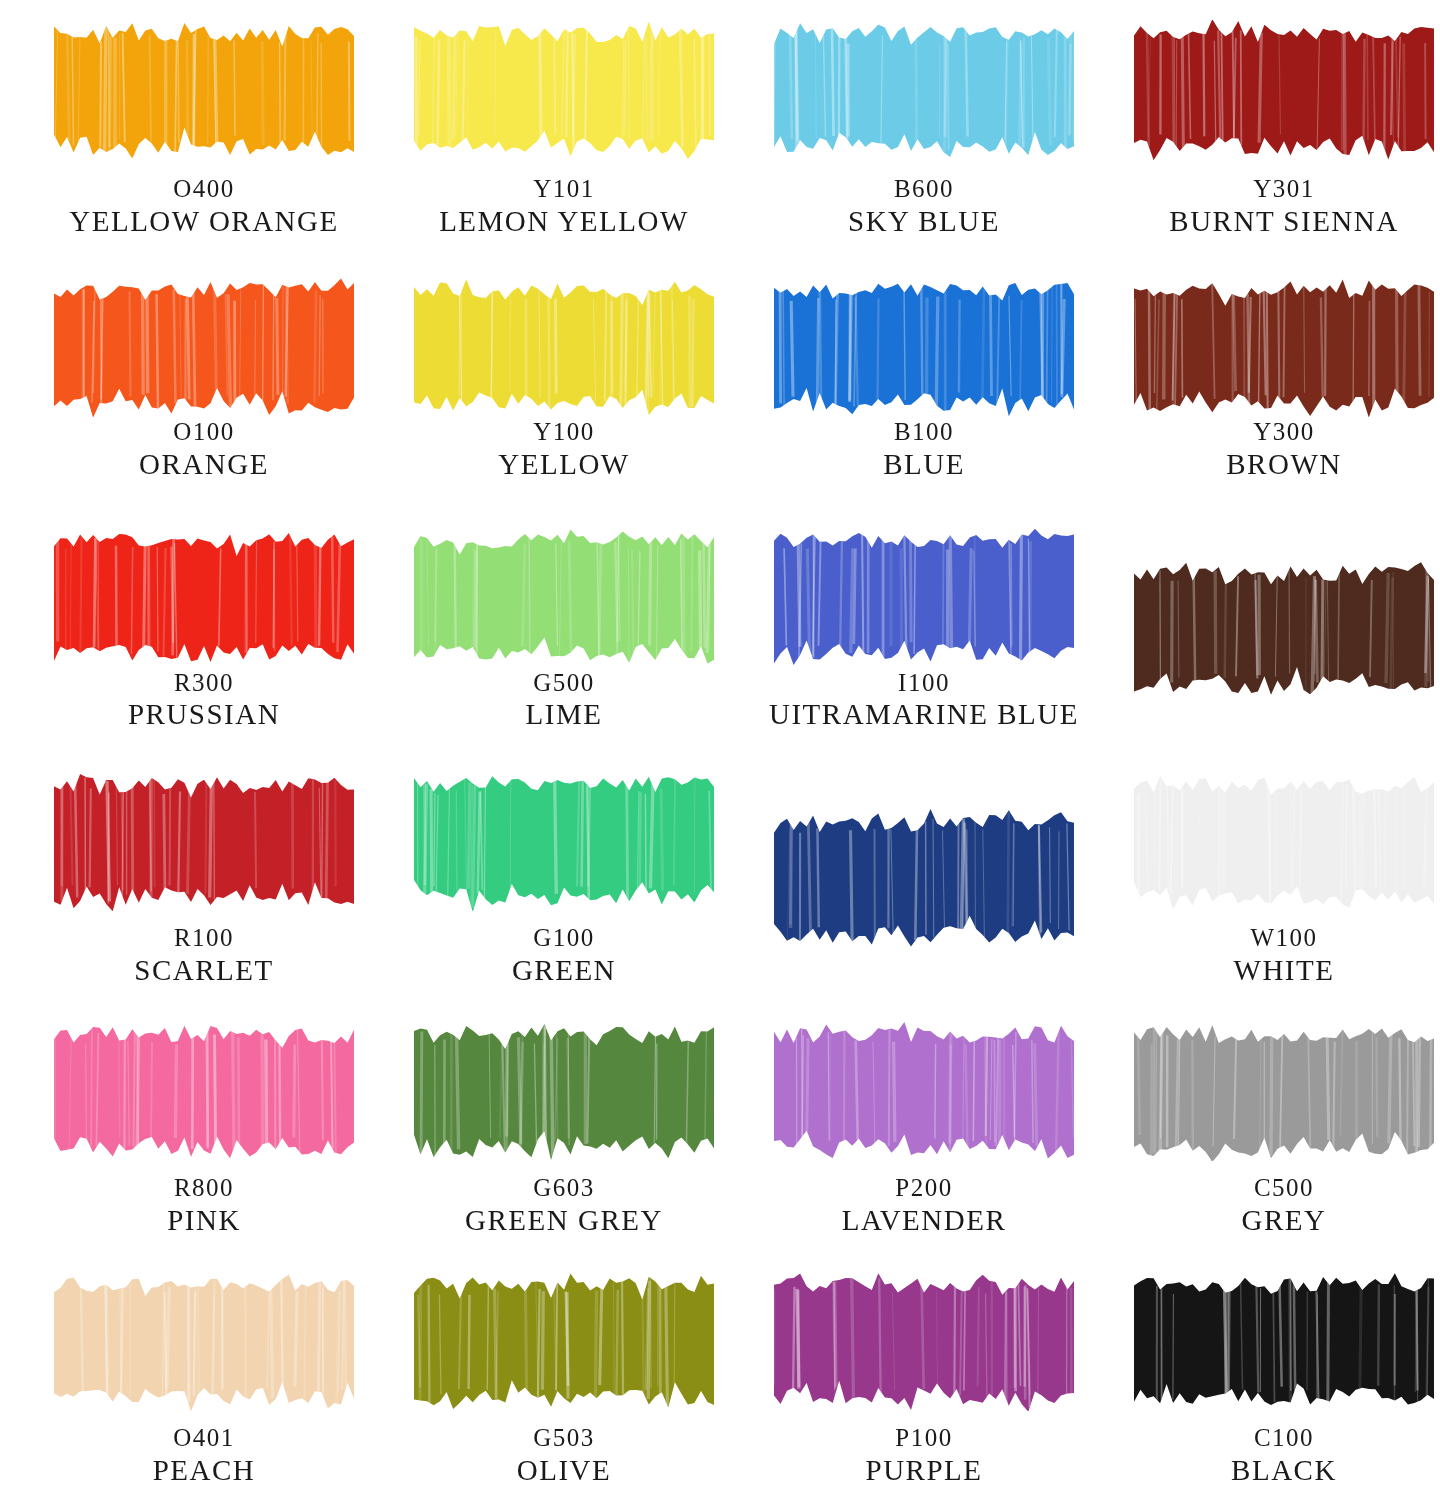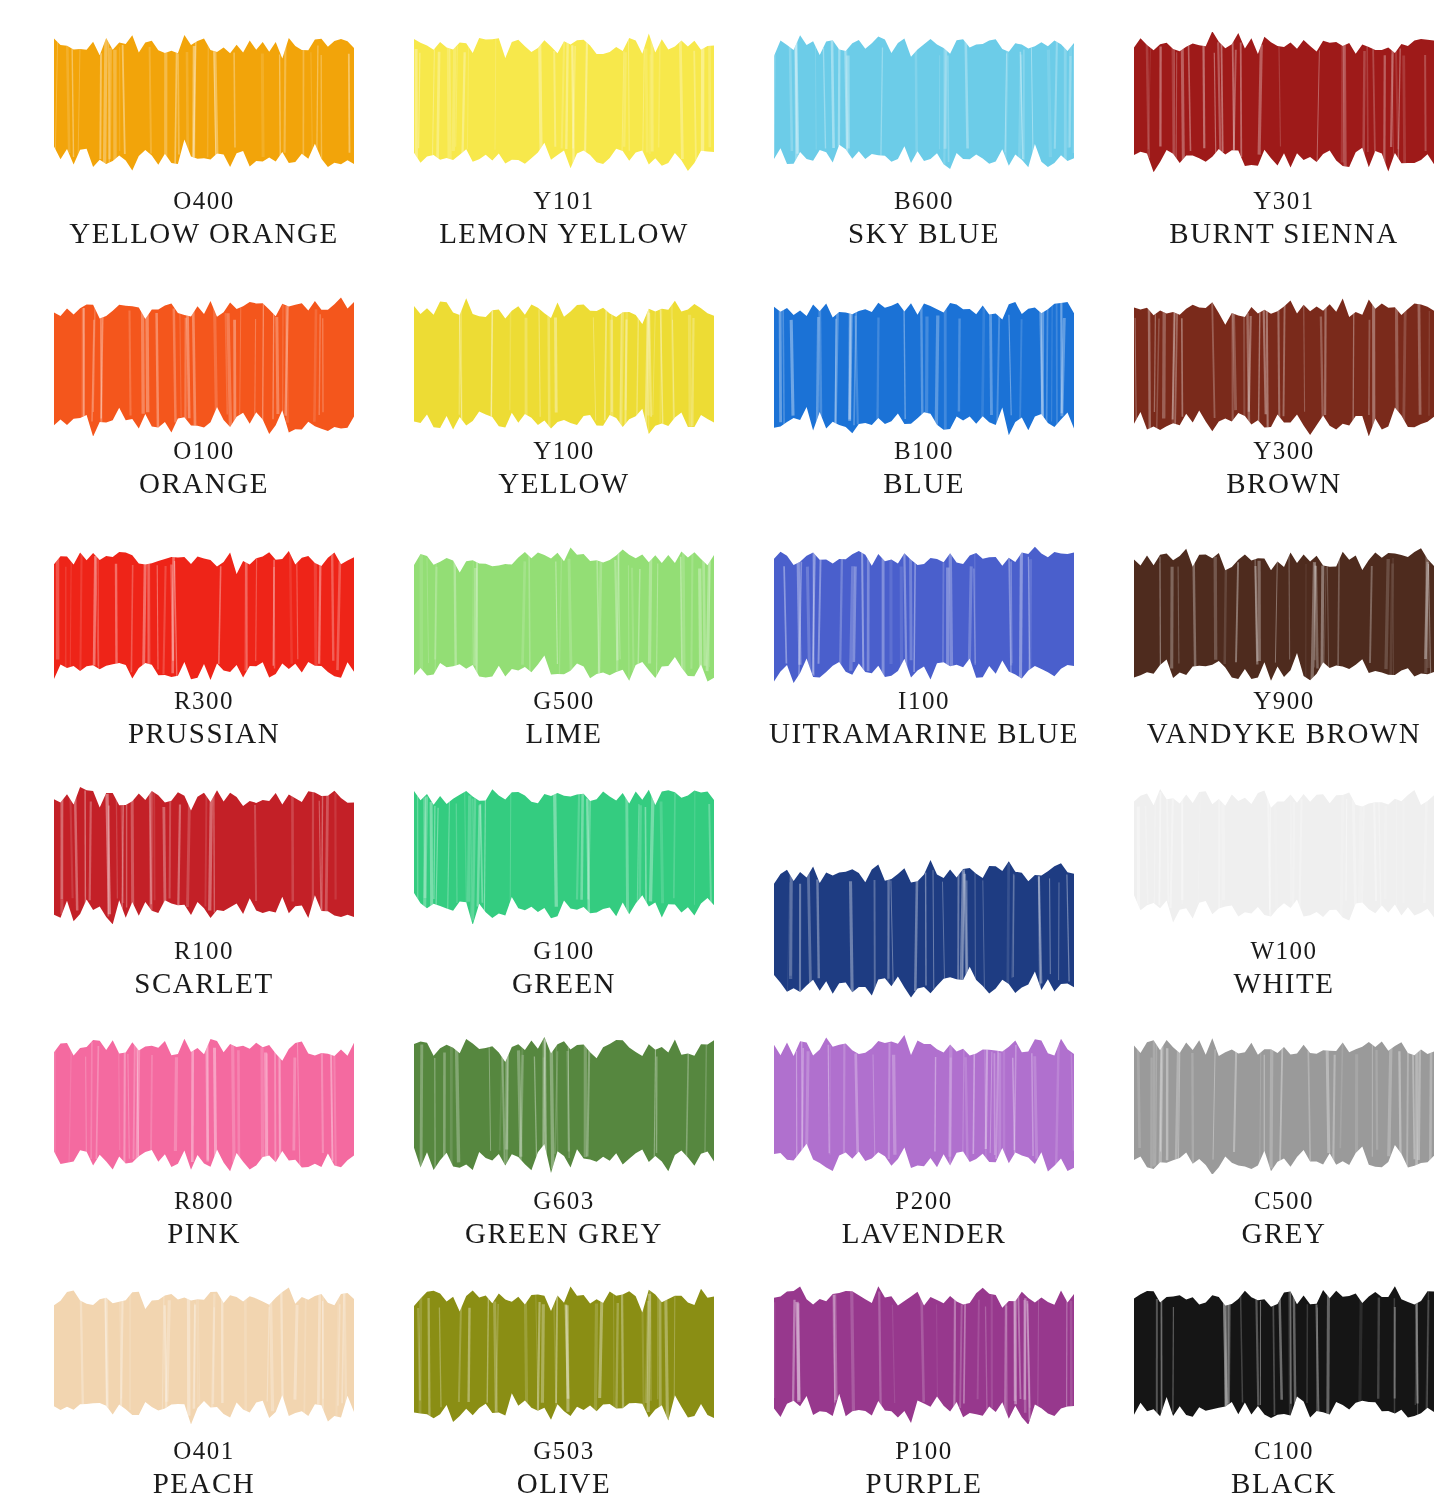--- a/index.html
+++ b/index.html
@@ -20,21 +20,21 @@
     grid-template-rows: repeat(6, 250px);
     width: 1440px;
     height: 1500px;
     box-sizing: border-box;
   }
   .swatch-cell {
     position: relative;
     display: flex;
     flex-direction: column;
     align-items: center;
-    justify-content: flex-end;
+    justify-content: center;
     padding-top: 8px;
     box-sizing: border-box;
     padding-left: 48px;
   }
   .stroke-wrap {
     position: relative;
     width: 300px;
     height: 140px;
   }
   .stroke-wrap svg {
@@ -636,24 +636,20 @@
             <line x1="59.5" y1="6.9" x2="61.2" y2="125.3" stroke="#ffffff" stroke-opacity="0.31" stroke-width="2.5"></line>
             <line x1="172.0" y1="19.0" x2="171.8" y2="137.7" stroke="#ffffff" stroke-opacity="0.11" stroke-width="0.9"></line>
             <line x1="181.8" y1="21.1" x2="183.5" y2="123.6" stroke="#ffffff" stroke-opacity="0.28" stroke-width="2.5"></line>
             <line x1="188.8" y1="20.6" x2="188.0" y2="123.2" stroke="#ffffff" stroke-opacity="0.36" stroke-width="3.0"></line>
             <line x1="293.0" y1="2.7" x2="291.8" y2="128.2" stroke="#ffffff" stroke-opacity="0.15" stroke-width="3.1"></line>
             <line x1="294.5" y1="18.9" x2="296.7" y2="130.8" stroke="#ffffff" stroke-opacity="0.32" stroke-width="1.1"></line>
             <line x1="293.1" y1="10.4" x2="294.3" y2="123.0" stroke="#ffffff" stroke-opacity="0.10" stroke-width="3.2"></line>
           </g>
         </svg>
       </div>
-      <div class="label-block">
-        <div class="code-line">Y900</div>
-        <div class="name-line">VANDYKE BROWN</div>
-      </div>
     </div>
     <div class="swatch-cell row-4">
       <div class="stroke-wrap">
         <svg viewBox="0 0 300 140" xmlns="http://www.w3.org/2000/svg" role="img" aria-label="SCARLET">
           <defs>
             <clipPath id="clip-12">
               <path d="M 0.0 15.3 L 6.5 18.4 L 13.0 10.3 L 19.6 20.5 L 26.1 2.9 L 32.6 6.2 L 39.1 6.9 L 45.7 23.4 L 52.2 8.9 L 58.7 9.1 L 65.2 21.3 L 71.7 21.0 L 78.3 17.2 L 84.8 9.6 L 91.3 16.0 L 97.8 7.0 L 104.3 11.3 L 110.9 18.5 L 117.4 16.7 L 123.9 8.2 L 130.4 11.8 L 137.0 26.6 L 143.5 12.7 L 150.0 8.8 L 156.5 18.0 L 163.0 6.2 L 169.6 17.6 L 176.1 8.8 L 182.6 12.9 L 189.1 22.0 L 195.7 17.1 L 202.2 18.9 L 208.7 15.9 L 215.2 17.1 L 221.7 9.0 L 228.3 20.4 L 234.8 10.4 L 241.3 14.3 L 247.8 18.1 L 254.3 7.2 L 260.9 8.4 L 267.4 11.9 L 273.9 11.7 L 280.4 6.7 L 287.0 13.9 L 293.5 18.7 L 300.0 18.5 L 300.0 133.1 L 293.5 130.7 L 287.0 133.0 L 280.4 131.4 L 273.9 127.2 L 267.4 127.0 L 260.9 111.2 L 254.3 134.0 L 247.8 121.5 L 241.3 122.2 L 234.8 129.3 L 228.3 112.7 L 221.7 128.6 L 215.2 127.1 L 208.7 129.1 L 202.2 126.4 L 195.7 114.2 L 189.1 130.1 L 182.6 119.5 L 176.1 123.2 L 169.6 127.0 L 163.0 126.0 L 156.5 133.9 L 150.0 124.3 L 143.5 117.9 L 137.0 131.0 L 130.4 120.7 L 123.9 121.2 L 117.4 119.4 L 110.9 116.2 L 104.3 129.1 L 97.8 126.8 L 91.3 118.0 L 84.8 131.7 L 78.3 117.9 L 71.7 133.7 L 65.2 116.2 L 58.7 140.3 L 52.2 133.1 L 45.7 122.5 L 39.1 125.9 L 32.6 115.5 L 26.1 130.1 L 19.6 137.2 L 13.0 116.8 L 6.5 133.7 L 0.0 130.8 Z"></path>
             </clipPath>
           </defs>
           <path d="M 0.0 15.3 L 6.5 18.4 L 13.0 10.3 L 19.6 20.5 L 26.1 2.9 L 32.6 6.2 L 39.1 6.9 L 45.7 23.4 L 52.2 8.9 L 58.7 9.1 L 65.2 21.3 L 71.7 21.0 L 78.3 17.2 L 84.8 9.6 L 91.3 16.0 L 97.8 7.0 L 104.3 11.3 L 110.9 18.5 L 117.4 16.7 L 123.9 8.2 L 130.4 11.8 L 137.0 26.6 L 143.5 12.7 L 150.0 8.8 L 156.5 18.0 L 163.0 6.2 L 169.6 17.6 L 176.1 8.8 L 182.6 12.9 L 189.1 22.0 L 195.7 17.1 L 202.2 18.9 L 208.7 15.9 L 215.2 17.1 L 221.7 9.0 L 228.3 20.4 L 234.8 10.4 L 241.3 14.3 L 247.8 18.1 L 254.3 7.2 L 260.9 8.4 L 267.4 11.9 L 273.9 11.7 L 280.4 6.7 L 287.0 13.9 L 293.5 18.7 L 300.0 18.5 L 300.0 133.1 L 293.5 130.7 L 287.0 133.0 L 280.4 131.4 L 273.9 127.2 L 267.4 127.0 L 260.9 111.2 L 254.3 134.0 L 247.8 121.5 L 241.3 122.2 L 234.8 129.3 L 228.3 112.7 L 221.7 128.6 L 215.2 127.1 L 208.7 129.1 L 202.2 126.4 L 195.7 114.2 L 189.1 130.1 L 182.6 119.5 L 176.1 123.2 L 169.6 127.0 L 163.0 126.0 L 156.5 133.9 L 150.0 124.3 L 143.5 117.9 L 137.0 131.0 L 130.4 120.7 L 123.9 121.2 L 117.4 119.4 L 110.9 116.2 L 104.3 129.1 L 97.8 126.8 L 91.3 118.0 L 84.8 131.7 L 78.3 117.9 L 71.7 133.7 L 65.2 116.2 L 58.7 140.3 L 52.2 133.1 L 45.7 122.5 L 39.1 125.9 L 32.6 115.5 L 26.1 130.1 L 19.6 137.2 L 13.0 116.8 L 6.5 133.7 L 0.0 130.8 Z" fill="#C32027"></path>

